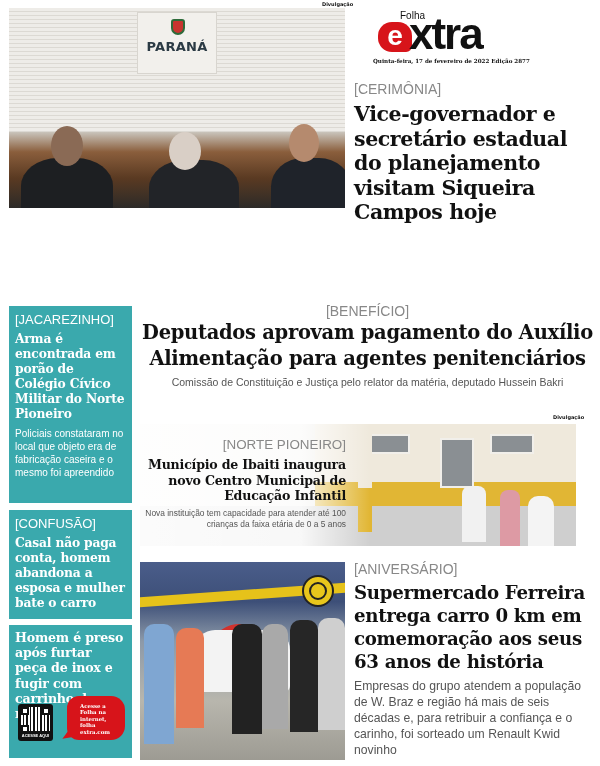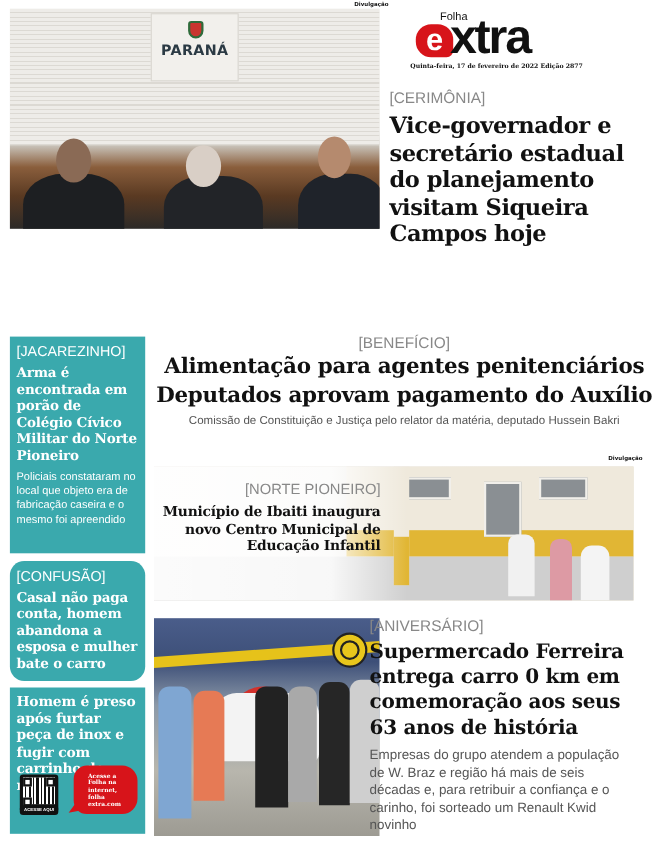--- a/index.html
+++ b/index.html
@@ -54,21 +54,21 @@
   .lead .deck { font-size: 10.4px; line-height: 13.6px; margin-top: 5px; }
 
   
   .sbox { left: 9px; width: 123px; background: #3aa9ad; color: #fff; }
   .sbox .kicker { color: #fff; font-size: 13px; line-height: 16px; }
   .sbox .headline { color: #fff; font-size: 12.3px; line-height: 15px; letter-spacing: -0.2px; }
   .sbox .deck { color: #fff; font-size: 10px; line-height: 13px; }
   .box1 { top: 306px; height: 197px; padding: 6px 6px; }
   .box1 .headline { margin-top: 3px; }
   .box1 .deck { margin-top: 6px; }
-  .box2 { top: 510px; height: 109px; padding: 6px 6px; border-radius: 13px; }
+  .box2 { top: 510px; height: 109px; padding: 6px 6px; }
   .box2 .headline { margin-top: 3px; }
   .box3 { top: 625px; height: 133px; padding: 5px 6px; }
 
   .qr { position: absolute; left: 9px; top: 79px; width: 35px; height: 37px; background: #111; border-radius: 3px; padding: 3px; }
   .qr-inner { width: 29px; height: 24px; background:
       repeating-linear-gradient(90deg, #fff 0 2px, #111 2px 3px, #fff 3px 5px, #111 5px 7px),
       #fff; position: relative; }
   .qr-corner { position: absolute; width: 8px; height: 8px; border: 2px solid #111; background: #fff; }
   .qr-label { position: absolute; left: 0; bottom: 2px; width: 35px; height: 7px; background: #111; border-radius: 4px;
     color: #fff; font-size: 4px; line-height: 7px; text-align: center; font-weight: bold; }
@@ -101,21 +101,21 @@
 
   
   .aniv-photo { left: 140px; top: 562px; width: 205px; height: 198px; overflow: hidden;
     background: linear-gradient(#4a5d8a 0%, #3d4f78 20%, #8c99a8 40%, #b8b6ad 70%, #9d9b93 100%); }
   .awning { position: absolute; left: 0; top: 28px; width: 100%; height: 10px; background: #e6c21a; transform: skewY(-4deg); }
   .logo-circle { position: absolute; left: 162px; top: 13px; width: 32px; height: 32px; border-radius: 50%;
     background: #e8c61c; border: 2px solid #222; }
   .logo-circle span { position: absolute; left: 5px; top: 5px; width: 18px; height: 18px; border-radius: 50%; border: 2px solid #222; }
   .car { position: absolute; left: 55px; top: 68px; width: 95px; height: 62px; background: #f3f3f3; border-radius: 20px 20px 6px 6px; }
   .bow { position: absolute; left: 75px; top: 62px; width: 50px; height: 36px; background: #d2312c; border-radius: 50% 50% 30% 30%; }
-  .aniv-text { left: 336px; top: 560px; width: 240px; }
+  .aniv-text { left: 354px; top: 560px; width: 240px; }
   .aniv-text .kicker { font-size: 14px; line-height: 18px; }
   .aniv-text .headline { font-size: 18.2px; line-height: 23px; margin-top: 3px; letter-spacing: -0.3px; }
   .aniv-text .deck { font-size: 12.2px; line-height: 16px; margin-top: 5px; }
 </style>
 </head>
 <body>
 
 <div class="abs credit" style="left:322px; top:1px;">Divulgação</div>
 <div class="abs photo-top">
   <div class="panel-lines"></div>
@@ -167,22 +167,22 @@
     </div>
     <div class="qr-label">ACESSE AQUI</div>
   </div>
   <div class="bubble-tail"></div>
   <div class="bubble">Acesse a Folha na internet, folha extra.com</div>
 </div>
 
 <div class="abs benef">
   <div class="kicker">[BENEFÍCIO]</div>
   <div class="headline">
+    <div>Deputados aprovam pagamento do Auxílio</div>
     <div>Alimentação para agentes penitenciários</div>
-    <div>Deputados aprovam pagamento do Auxílio</div>
   </div>
   <div class="deck">
     <div>Comissão de Constituição e Justiça pelo relator da matéria, deputado Hussein Bakri</div>
   </div>
 </div>
 
 <div class="abs credit" style="left:553px; top:414px;">Divulgação</div>
 <div class="abs norte-photo">
   <div class="wall"></div>
   <div class="wall-yellow"></div>
@@ -193,20 +193,21 @@
   <div class="pillar"></div>
   <div class="pillar-y"></div>
   <div style="position:absolute; left:322px; top:62px; width:24px; height:56px; background:#f1f1f1; border-radius:8px 8px 0 0;"></div>
   <div style="position:absolute; left:360px; top:66px; width:20px; height:56px; background:#dd9aa4; border-radius:8px 8px 0 0;"></div>
   <div style="position:absolute; left:388px; top:72px; width:26px; height:50px; background:#f4f4f4; border-radius:10px 10px 0 0;"></div>
   <div class="norte-fade"></div>
 </div>
 <div class="abs norte-text">
   <div class="kicker">[NORTE PIONEIRO]</div>
   <div class="headline">Município de Ibaiti inaugura novo Centro Municipal de Educação Infantil</div>
+  <div class="deck">Nova instituição tem capacidade para atender até 100 crianças da faixa etária de 0 a 5 anos</div>
 </div>
 
 <div class="abs aniv-photo">
   <div class="awning"></div>
   <div class="logo-circle">
       <span></span>
     </div>
   <div class="bow"></div>
   <div class="car"></div>
   <div style="position:absolute; left:4px; top:62px; width:30px; height:120px; background:#7fa6d2; border-radius:10px 10px 0 0;"></div>

